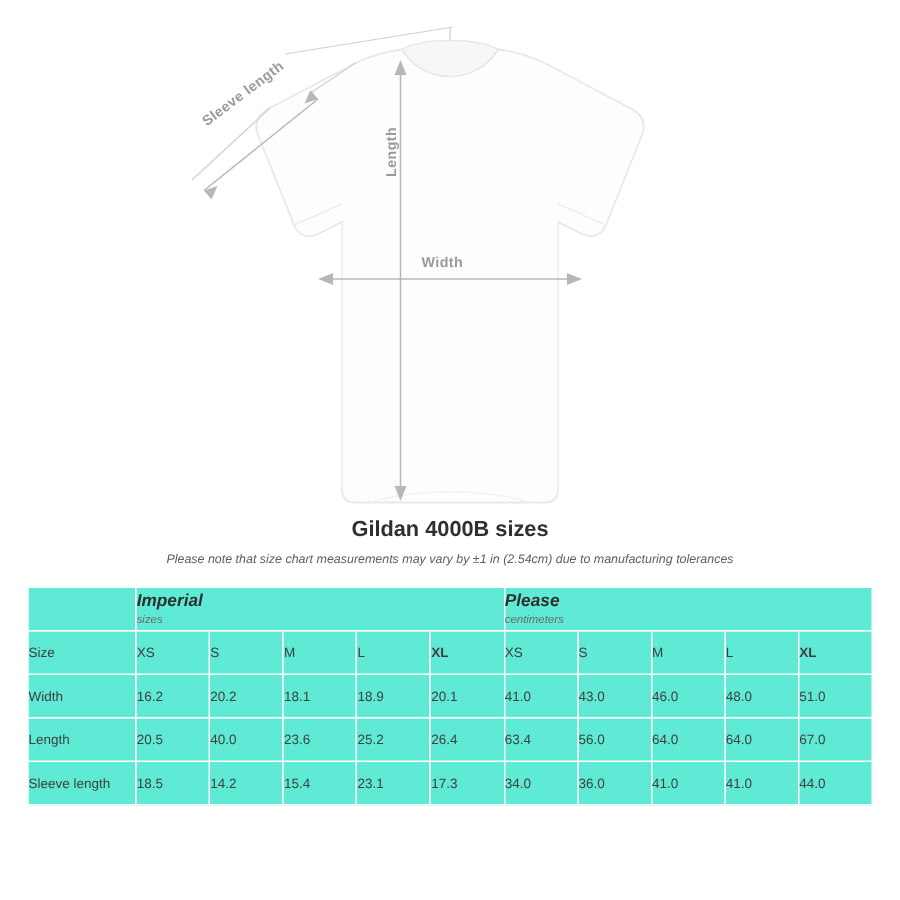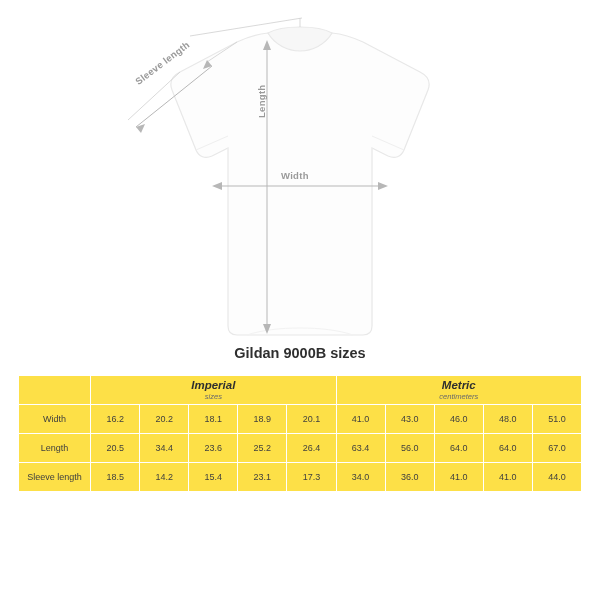--- a/index.html
+++ b/index.html
@@ -74,22 +74,21 @@
     margin: 14px 18px 0 18px;
   }
   table.size-table {
     width: 564px;
     border-collapse: collapse;
     table-layout: fixed;
   }
   table.size-table td,
   table.size-table th {
     border: 1px solid #ffffff;
-    background: #fde047;
-    text-align: center;
+    background: #5eead4;
     vertical-align: middle;
     font-size: 9px;
     font-weight: normal;
     color: #3f3f3f;
     height: 29px;
     padding: 0;
   }
   col.rowhead { width: 72px; }
   col.val { width: 49px; }
 
@@ -177,21 +176,22 @@
       </g>
     </g>
   </svg>
 
   <div class="dim-label sleeve">Sleeve length</div>
   <div class="dim-label length">Length</div>
   <div class="dim-label width">Width</div>
 </div>
 
 <div class="heading-block">
-  <div class="chart-title">Gildan 9000B sizes</div>
+  <div class="chart-title">Gildan 4000B sizes</div>
+  <div class="chart-note">Please note that size chart measurements may vary by ±1 in (2.54cm) due to manufacturing tolerances</div>
 </div>
 
 <div class="table-wrap">
   <table class="size-table">
     <colgroup>
       <col class="rowhead">
       <col class="val">
         <col class="val">
         <col class="val">
         <col class="val">
@@ -204,44 +204,57 @@
     </colgroup>
     <tbody>
 
       <tr>
         <td class="unit-cell"></td>
         <td class="unit-cell" colspan="5">
           <div class="unit-name">Imperial</div>
           <div class="unit-sub">sizes</div>
         </td>
         <td class="unit-cell" colspan="5">
-          <div class="unit-name">Metric</div>
+          <div class="unit-name">Please</div>
           <div class="unit-sub">centimeters</div>
         </td>
       </tr>
 
+      <tr class="hdr-row">
+        <td>Size</td>
+        <td>XS</td>
+        <td>S</td>
+        <td>M</td>
+        <td>L</td>
+        <td class="xl">XL</td>
+        <td>XS</td>
+        <td>S</td>
+        <td>M</td>
+        <td>L</td>
+        <td class="xl">XL</td>
+      </tr>
 
       <tr>
         <td class="rowlabel">Width</td>
         <td>16.2</td>
         <td>20.2</td>
         <td>18.1</td>
         <td>18.9</td>
         <td>20.1</td>
         <td>41.0</td>
         <td>43.0</td>
         <td>46.0</td>
         <td>48.0</td>
         <td>51.0</td>
       </tr>
 
       <tr>
         <td class="rowlabel">Length</td>
         <td>20.5</td>
-        <td>34.4</td>
+        <td>40.0</td>
         <td>23.6</td>
         <td>25.2</td>
         <td>26.4</td>
         <td>63.4</td>
         <td>56.0</td>
         <td>64.0</td>
         <td>64.0</td>
         <td>67.0</td>
       </tr>
 

